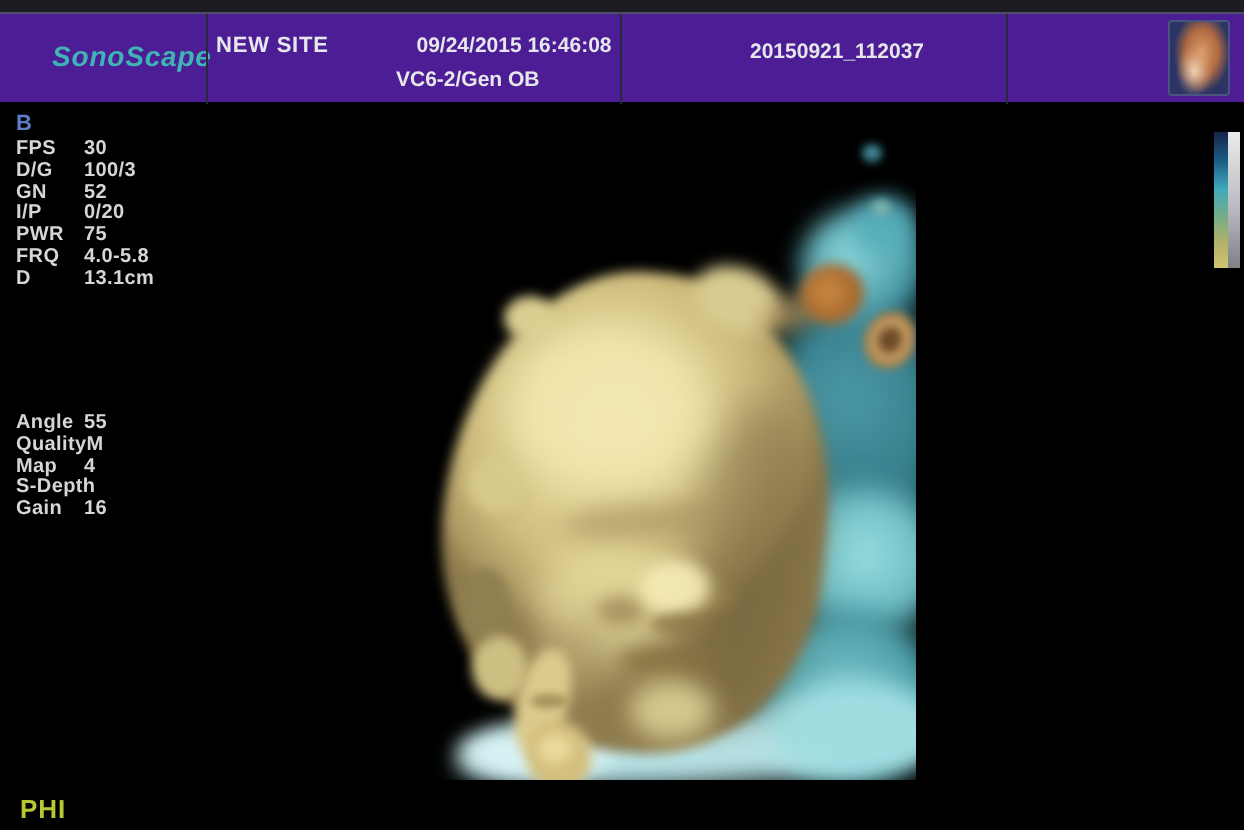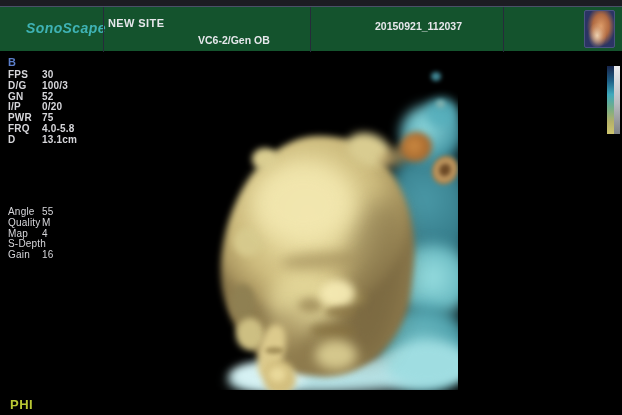--- a/index.html
+++ b/index.html
@@ -1,38 +1,38 @@
 <!DOCTYPE html>
 <html><head>
 <meta charset="utf-8">
 <style>
   html,body{margin:0;padding:0;background:#000;}
   .screen{position:relative;width:622px;height:415px;background:#000;overflow:hidden;
           font-family:"Liberation Sans",sans-serif;-webkit-font-smoothing:antialiased;}
   
   .top-strip{position:absolute;left:0;top:0;width:622px;height:6px;background:#1c1c22;}
-  .header{position:absolute;left:0;top:6px;width:622px;height:45px;background:#14532d;
+  .header{position:absolute;left:0;top:6px;width:622px;height:45px;background:#4c1d95;
           border-top:1px solid #4a5068;box-sizing:border-box;color:#e6e7eb;}
   .hdiv{position:absolute;top:0;width:1px;height:45px;background:#262b3a;}
   .logo{position:absolute;left:26px;top:13px;font-size:14px;font-weight:bold;font-style:italic;
         color:#3fb3b5;letter-spacing:.4px;}
   .site{position:absolute;left:108px;top:10px;font-size:11px;font-weight:bold;letter-spacing:.4px;}
   .dt{position:absolute;left:198px;top:10px;width:118px;text-align:center;font-size:10.5px;font-weight:bold;}
   .probe{position:absolute;left:198px;top:27px;width:118px;text-align:left;font-size:10.5px;font-weight:bold;}
   .exid{position:absolute;left:375px;top:13px;width:130px;font-size:10.5px;font-weight:bold;}
   .thumb{position:absolute;left:584px;top:3px;width:29px;height:36px;background:#2b3464;
          border:1px solid #4a5480;border-radius:2px;overflow:hidden;}
   .thumb-img{position:absolute;left:0;top:0;width:100%;height:100%;
      background:
        radial-gradient(40% 45% at 42% 68%, #ecd0b0 0%, rgba(220,170,130,.35) 55%, rgba(0,0,0,0) 80%),
        radial-gradient(62% 72% at 55% 42%, #dc9a66 0%, #b06a42 45%, rgba(100,50,40,0) 78%);}
   
   .modeB{position:absolute;left:8px;top:56px;font-size:11px;font-weight:bold;color:#5b7ec9;}
   .params{position:absolute;left:8px;top:70px;color:#d6d6da;font-size:10px;font-weight:bold;letter-spacing:.2px;}
-  .params2{position:absolute;left:8px;top:207px;color:#d6d6da;font-size:10px;font-weight:normal;letter-spacing:.2px;}
+  .params2{position:absolute;left:8px;top:207px;color:#d6d6da;font-size:10px;font-weight:bold;letter-spacing:.2px;}
   .pr{display:flex;line-height:10.8px;white-space:nowrap;align-items:flex-end;}
   .pr .lab{min-width:34px;}
   .phi{position:absolute;left:10px;top:397px;font-size:13px;font-weight:bold;color:#b9c734;letter-spacing:.5px;}
   
   .chroma{position:absolute;left:607px;top:66px;width:7px;height:68px;
      background:linear-gradient(to bottom,#16244a 0%,#1d5f86 22%,#3fa9bc 42%,#74ad87 62%,#b5b168 82%,#cfc66e 100%);}
   .graybar{position:absolute;left:614px;top:66px;width:6px;height:68px;
      background:linear-gradient(to bottom,#e9ebee 0%,#b9bcc0 55%,#7e8286 100%);}
   
   .viewport{position:absolute;left:148px;top:58px;width:310px;height:332px;overflow:hidden;}
@@ -92,20 +92,21 @@
 <body>
 
 <div class="screen">
 
   <div class="top-strip"></div>
 
   <div class="header">
     <span class="logo">SonoScape</span>
     <div class="hdiv" style="left:103px"></div>
     <span class="site">NEW SITE</span>
+    <span class="dt">09/24/2015 16:46:08</span>
     <span class="probe">VC6-2/Gen OB</span>
     <div class="hdiv" style="left:310px"></div>
     <span class="exid">20150921_112037</span>
     <div class="hdiv" style="left:503px"></div>
     <div class="thumb">
       <div class="thumb-img"></div>
     </div>
   </div>
 
   <span class="modeB">B</span>

